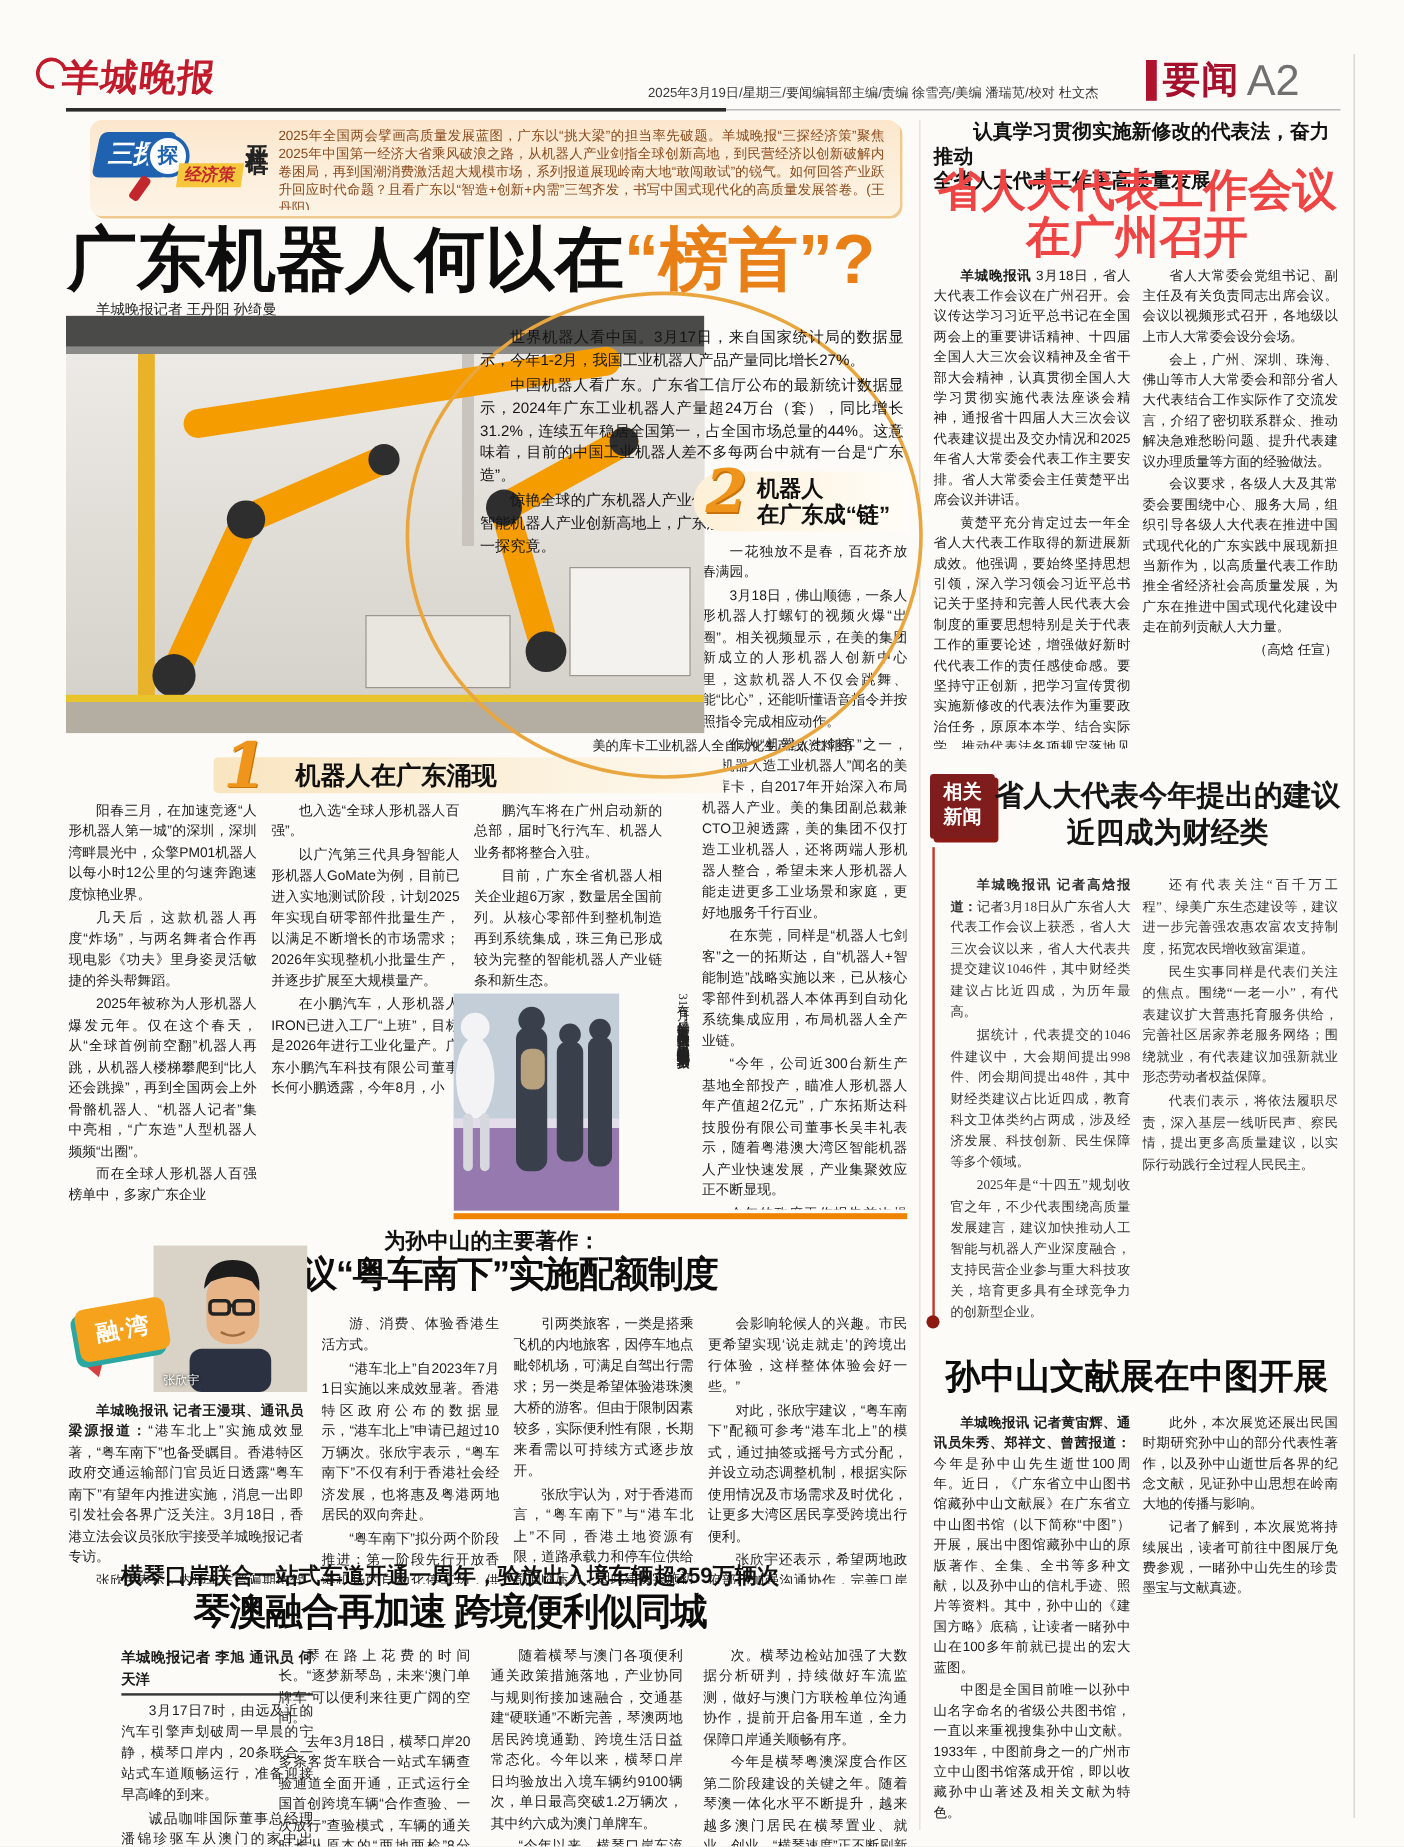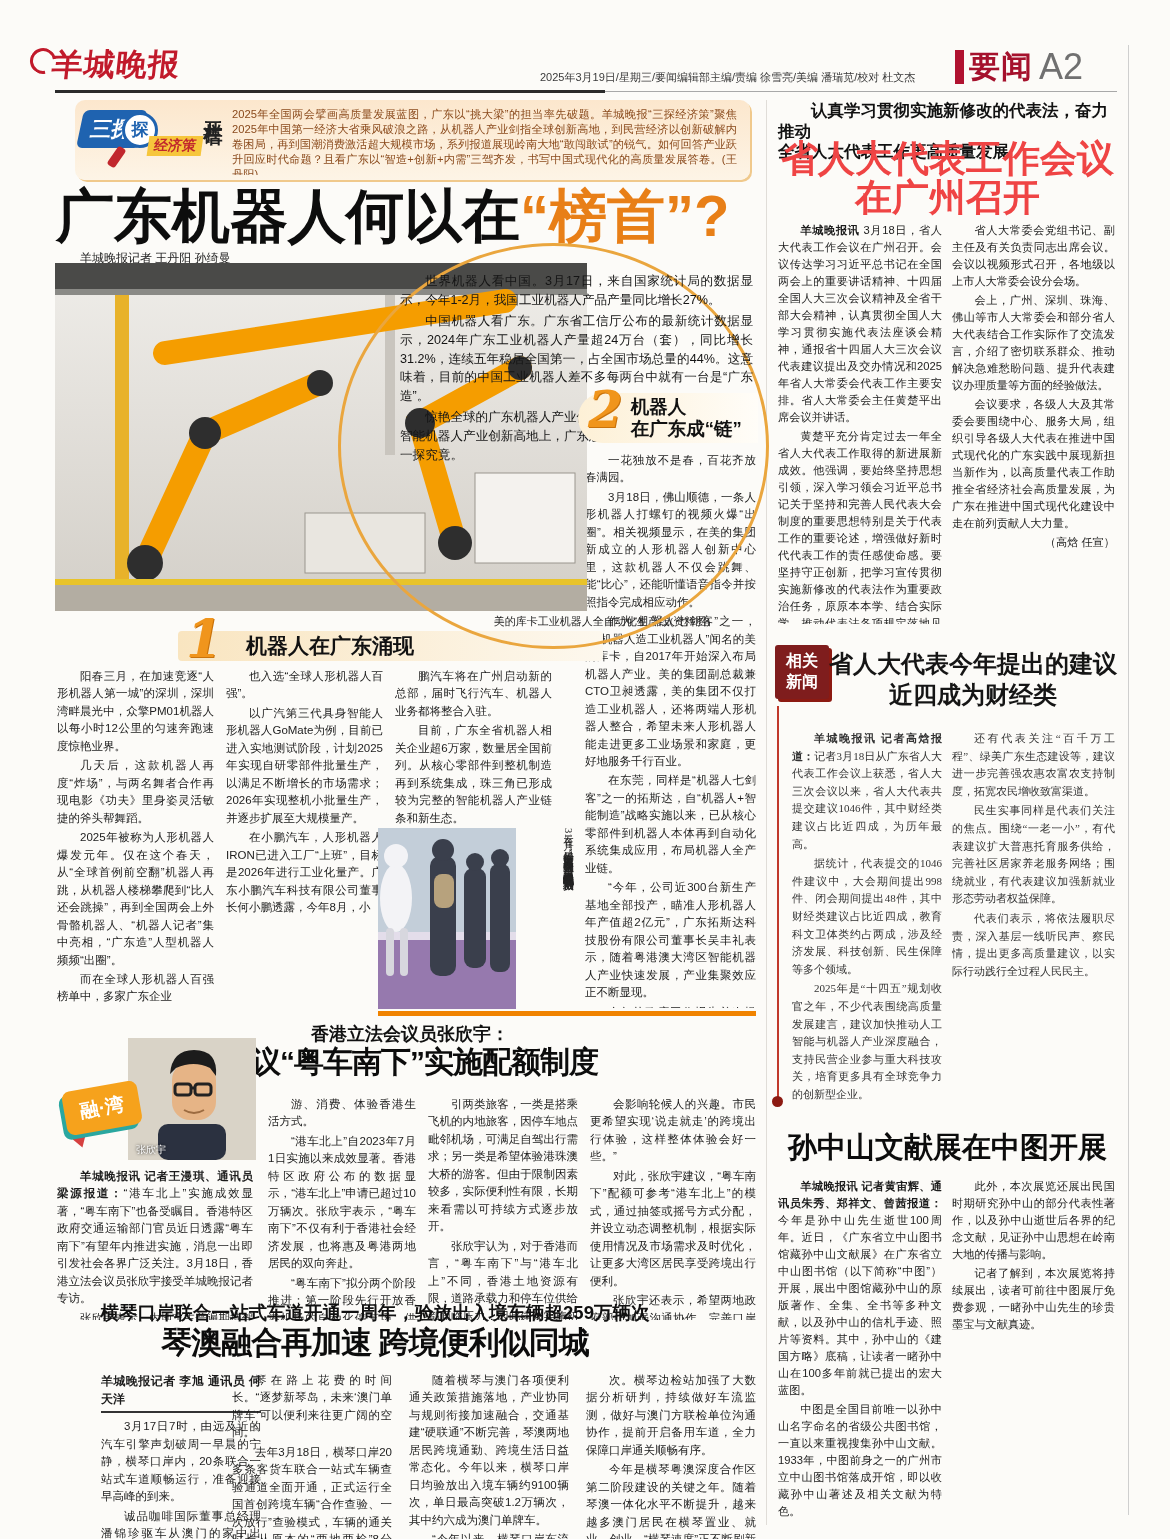--- a/index.html
+++ b/index.html
@@ -244,21 +244,21 @@
           <rect x="22" y="100" width="8" height="48" rx="4"></rect>
         </g>
     </svg>
   </div>
   <div class="abs vcap">
     <span>在3月18日举行的“百万英才汇南粤”春季大型综合招聘会上，吸引人们目光的人形机器人主播</span>
     <span class="credit">羊城晚报记者 刘畅 摄</span>
   </div>
   <div class="abs orange-rule"></div>
 
-  <div class="abs hk-kicker">香港立法会议员张欣宇：</div>
+  <div class="abs hk-kicker">为孙中山的主要著作：</div>
   <div class="abs hk-head">建议“粤车南下”实施配额制度</div>
   <div class="abs badge-rw">融·湾</div>
   <div class="abs badge-rw-tail"></div>
   <div class="abs portrait">
     <svg width="128" height="122" viewBox="0 0 128 122">
       <rect width="128" height="122" fill="#d9d3c7"></rect>
       <rect x="30" y="86" width="68" height="36" rx="10" fill="#2b3140"></rect>
       <rect x="44" y="24" width="44" height="58" rx="18" fill="#e6b486"></rect>
       <path d="M42 36 Q44 12 66 12 Q90 12 88 38 L82 30 Q66 22 48 30 Z" fill="#1c1c1c"></path>
       <rect x="47" y="46" width="16" height="11" rx="3" fill="none" stroke="#222" stroke-width="3"></rect>

